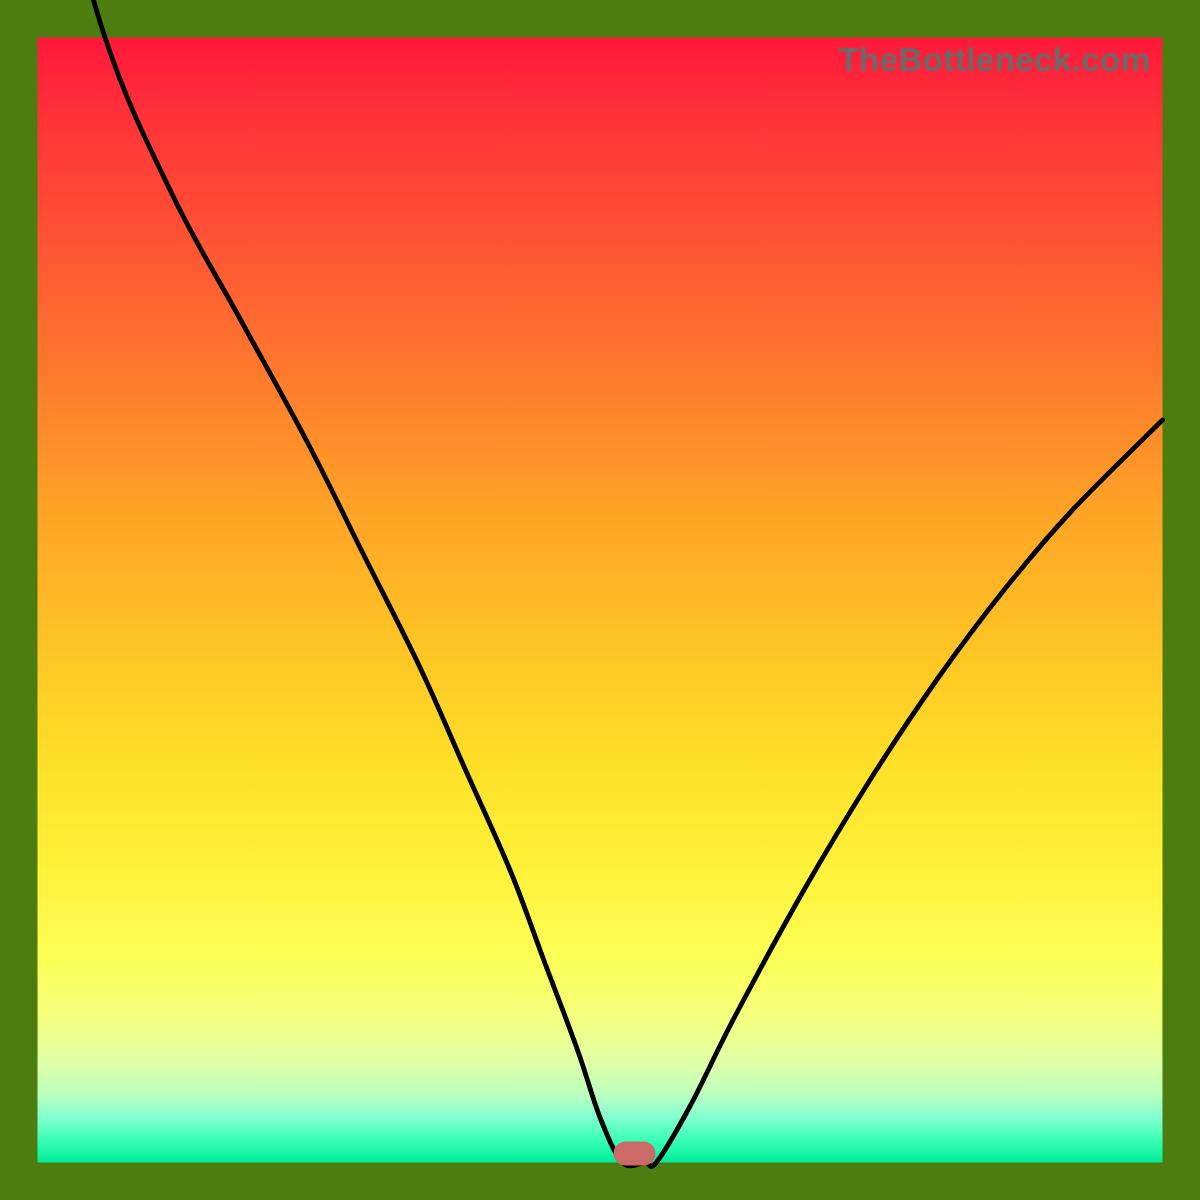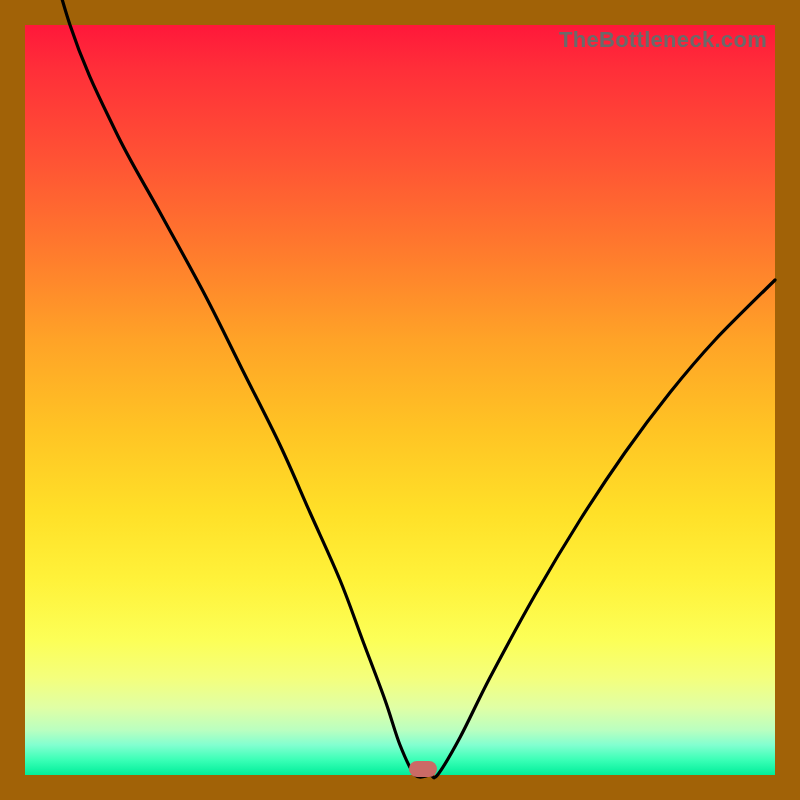--- a/index.html
+++ b/index.html
@@ -8,21 +8,21 @@
     width: 800px;
     height: 800px;
     background: #000;
     overflow: hidden;
     font-family: Arial, Helvetica, sans-serif;
   }
   .frame {
     position: relative;
     width: 800px;
     height: 800px;
-    background: #a16207;
+    background: #4d7c0f;
   }
   .plot {
     position: absolute;
     left: 25px;
     top: 25px;
     width: 750px;
     height: 750px;
     background: linear-gradient(to bottom,
       #ff183a 0%,
       #ff2f39 6%,

